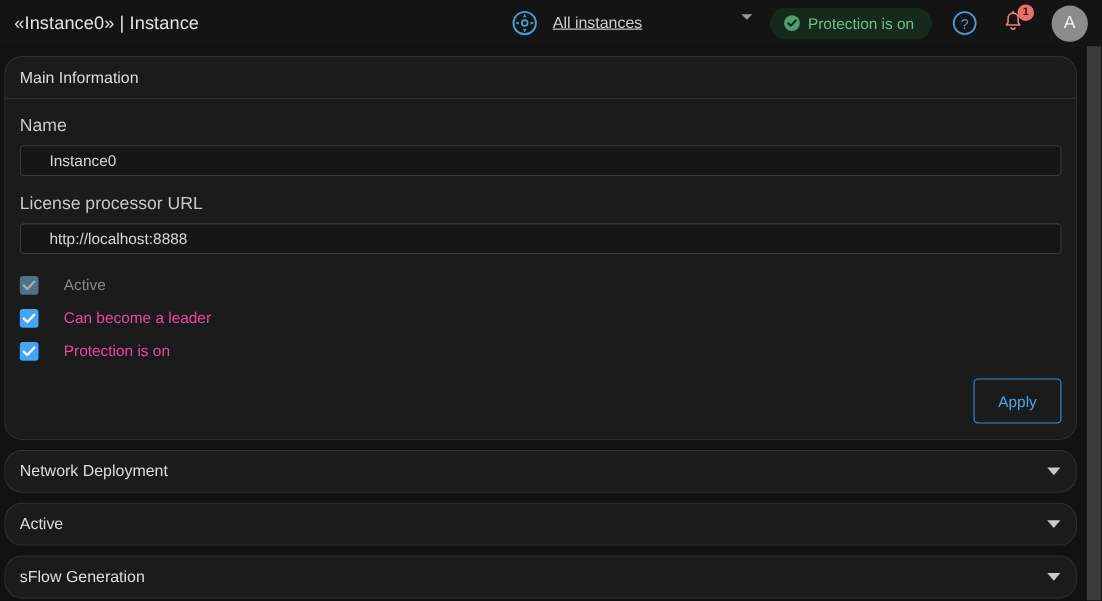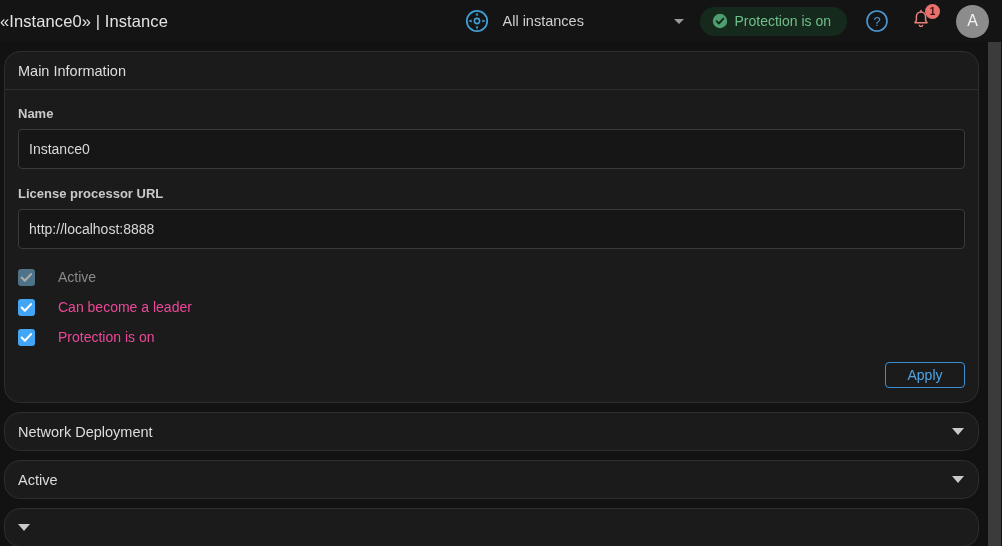--- a/index.html
+++ b/index.html
@@ -18,39 +18,41 @@
     height: 42px;
     width: 1002px;
     background: #141414;
     display: flex;
     align-items: center;
     position: relative;
   }
   .app-title {
     font-size: 16.5px;
     color: #e3e3e3;
+    padding-left: 13px;
     letter-spacing: .1px;
     white-space: nowrap;
   }
   .appbar-spacer { flex: 1 1 auto; }
 
   .logo-icon {
     width: 24px; height: 24px;
     margin-right: 14px;
     flex: 0 0 auto;
     display: block;
   }
 
   .instance-select {
     display: flex;
-    align-items: center;
+    align-items: flex-start;
     width: 185px;
     flex: 0 0 auto;
     margin-right: 12px;
     cursor: pointer;
+    text-decoration: underline;
   }
   .instance-select .sel-label {
     font-size: 14.5px;
     color: #cfcfcf;
     flex: 1 1 auto;
     white-space: nowrap;
   }
   .caret {
     width: 0; height: 0;
     border-left: 5px solid transparent;
@@ -150,36 +152,36 @@
     border-left: 6px solid transparent;
     border-right: 6px solid transparent;
     border-top: 7px solid #c9c9c9;
     flex: 0 0 auto;
   }
   .panel-sep { height: 1px; background: #2e2e2e; }
 
   .panel-body { padding: 16px 13px 14px 13px; }
 
   .field-label {
-    font-size: 13px;
-    font-weight: bold;
+    font-size: 16px;
+    font-weight: normal;
     color: #c9c9c9;
     margin-bottom: 8px;
   }
   .text-input {
     display: block;
     width: 100%;
-    height: 40px;
+    height: 28px;
     background: #161616;
     border: 1px solid #3a3a3a;
     border-radius: 4px;
     color: #d8d8d8;
     font-size: 14px;
     font-family: "Liberation Sans", sans-serif;
-    padding: 0 10px;
+    padding: 0 26px;
     outline: none;
   }
   .field-block { margin-bottom: 17px; }
 
   .cbrow {
     display: flex;
     align-items: center;
     gap: 23px;
     height: 22px;
     margin-bottom: 8px;
@@ -198,21 +200,21 @@
   .cblabel { font-size: 14px; color: #ec4899; white-space: nowrap; }
   .cbrow.disabled .cblabel { color: #8a8a8a; }
 
   .actions {
     display: flex;
     justify-content: flex-end;
     margin-top: 14px;
   }
   .btn-apply {
     min-width: 80px;
-    height: 26px;
+    height: 41px;
     padding: 0 18px;
     background: transparent;
     border: 1px solid #3a8fd4;
     border-radius: 4px;
     color: #4fa3e3;
     font-size: 14px;
     font-family: "Liberation Sans", sans-serif;
     cursor: pointer;
   }
 
@@ -350,20 +352,21 @@
 
   <div class="panel">
     <div class="panel-head">
       <span class="panel-title">Active</span>
       <span class="panel-caret"></span>
     </div>
   </div>
 
   <div class="panel">
     <div class="panel-head">
+      <span class="panel-title">sFlow Generation</span>
       <span class="panel-caret"></span>
     </div>
   </div>
 
   <div class="panel">
     <div class="panel-head">
       
       
     </div>
   </div>

